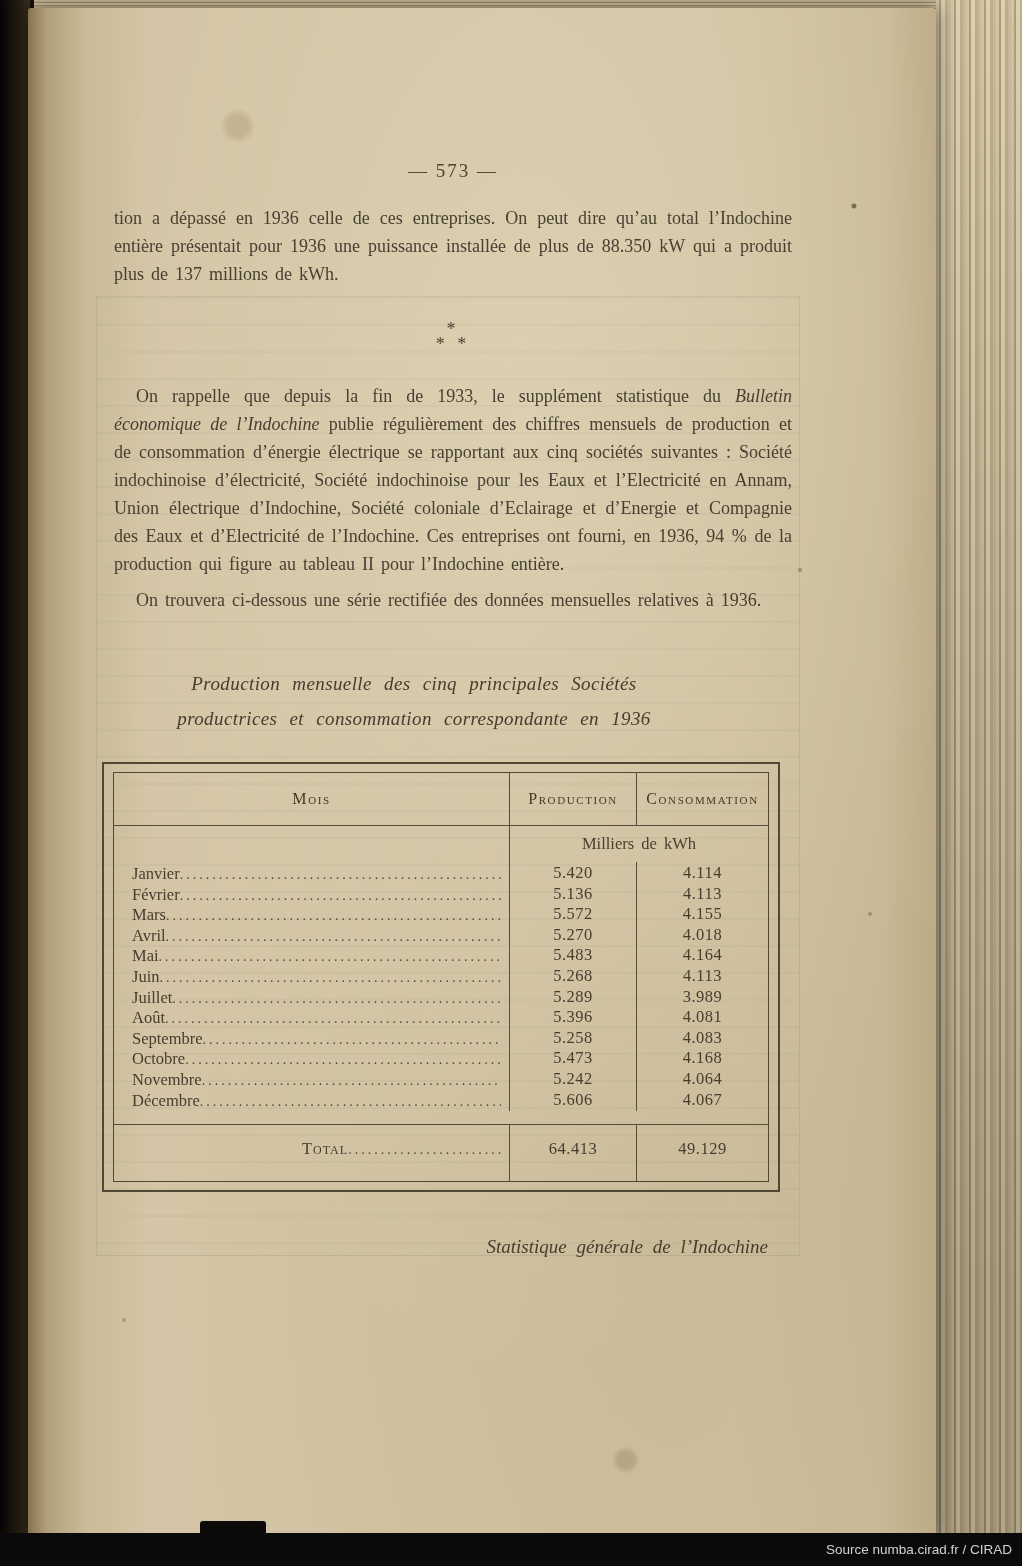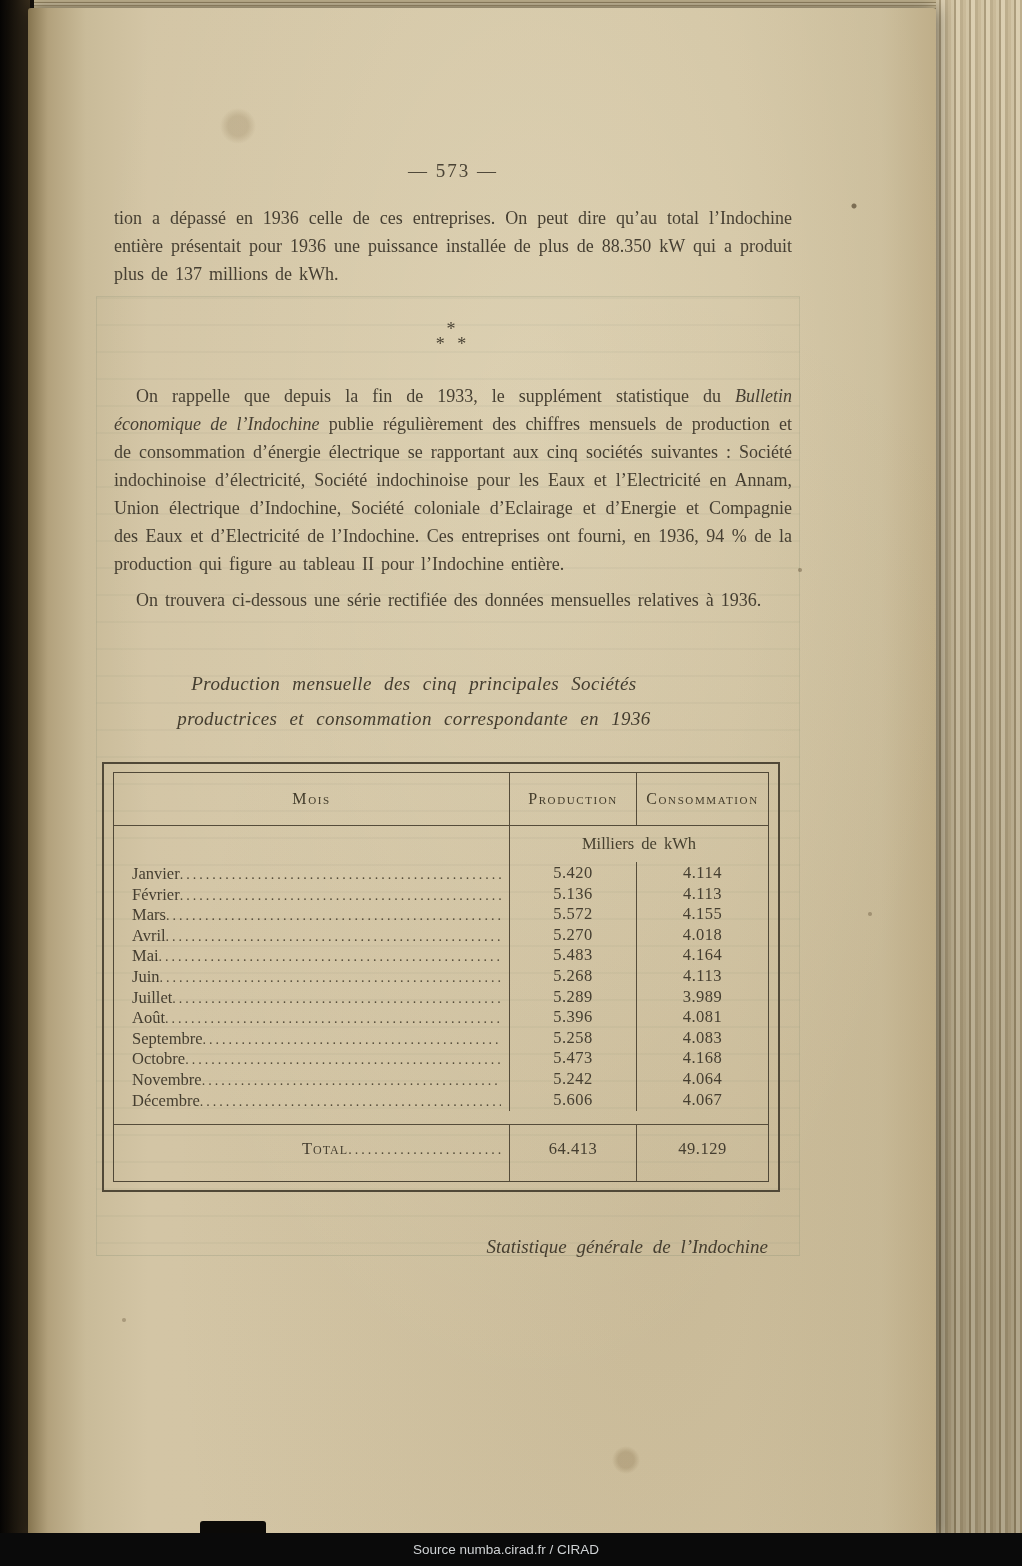--- a/index.html
+++ b/index.html
@@ -67,21 +67,21 @@
   .total-block{border-top:1.3px solid #554c3a;margin-top:15px;}
   .total-row{font-size:16.5px;color:#453e30;}
   .total-row .cell{padding-top:14px;padding-bottom:22px;}
   .total-label{padding-left:188px;padding-right:8px;align-items:baseline;font-variant:small-caps;letter-spacing:1px;}
   .footer-caption{margin-top:44px;text-align:right;padding-right:24px;font-style:italic;
     font-size:19px;word-spacing:5px;color:#443d2f;}
   
   .tab-black{position:absolute;left:200px;bottom:25px;width:66px;height:20px;background:#0b0a08;border-radius:3px 3px 0 0;}
   .source-bar{position:absolute;left:0;bottom:0;width:100%;height:33px;background:#0a0a0a;
     font-family:"Liberation Sans","DejaVu Sans",sans-serif;font-size:13.5px;color:#cfd2d4;
-    display:flex;align-items:center;justify-content:center;padding-right:10px;box-sizing:border-box;}
+    display:flex;align-items:center;justify-content:flex-end;padding-right:10px;box-sizing:border-box;}
 </style>
 </head>
 <body>
 
 <div class="edge-left"></div>
 <div class="edge-top"></div>
 <div class="edge-right"></div>
 
 <div class="page">
   <div class="ghost"></div>

